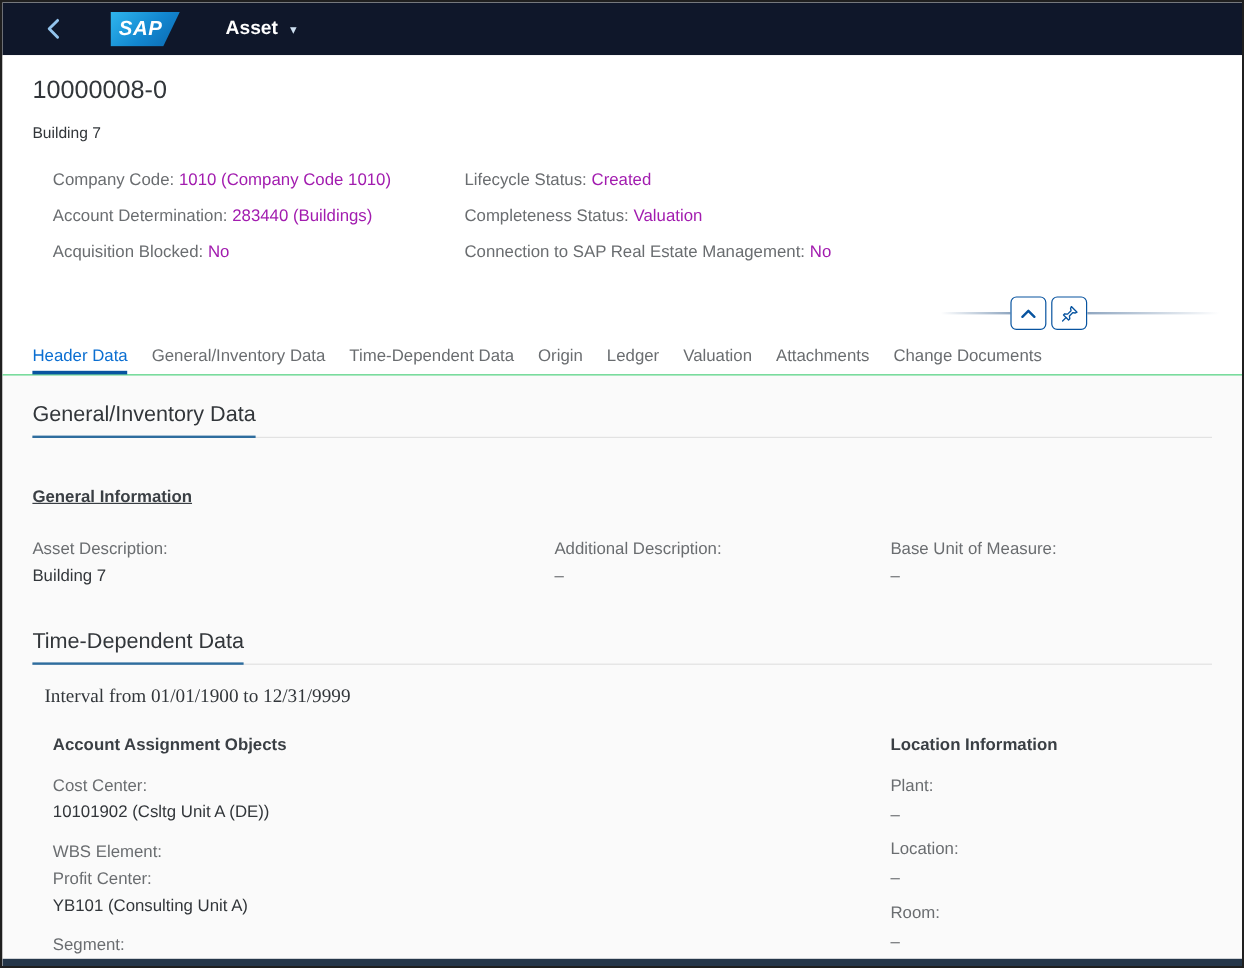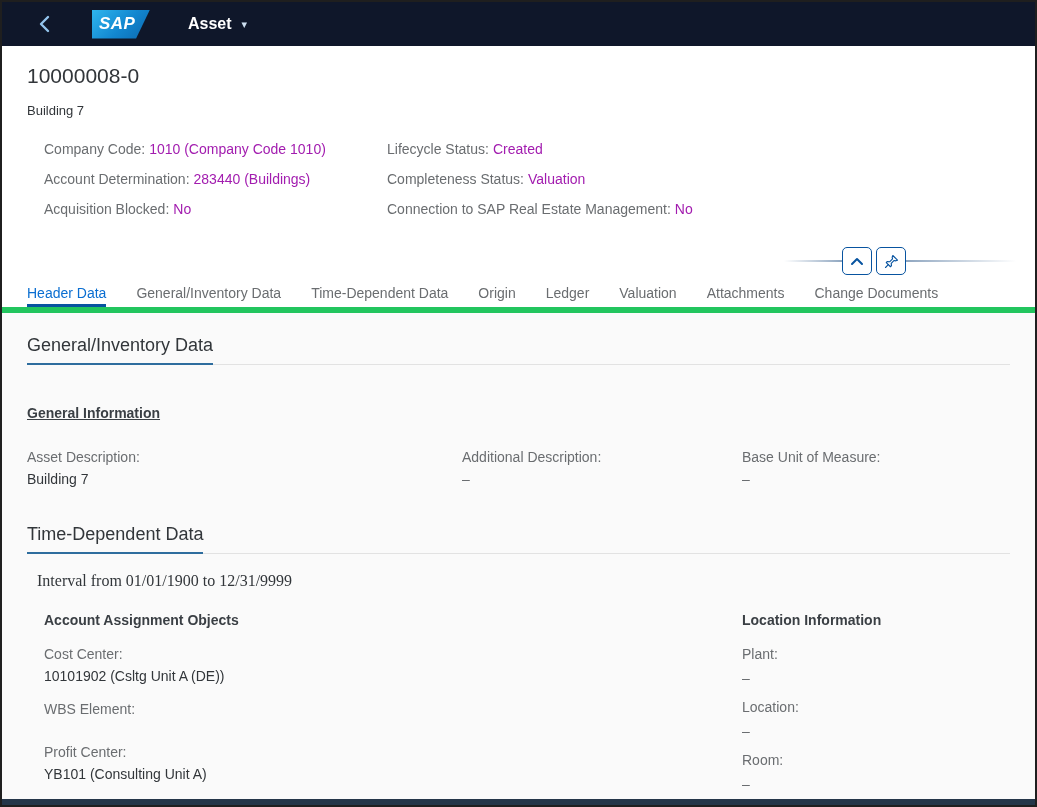--- a/index.html
+++ b/index.html
@@ -56,22 +56,22 @@
   .hdr-btn {
     width: 30px; height: 28px; background: #fff;
     border: 1px solid #0854a0; border-radius: 5px;
     display: flex; align-items: center; justify-content: center;
     cursor: pointer;
   }
   .hdr-btn + .hdr-btn { margin-left: 4px; }
 
   
   .tab-bar {
-    background: #ffffff; border-bottom: 6px solid #22c55e;
-    display: flex; gap: 30px; padding: 0 25px; height: 33px;
+    background: #ffffff; border-bottom: 1px solid #22c55e;
+    display: flex; gap: 20px; padding: 0 25px; height: 33px;
   }
   .tab {
     font-size: 14px; color: #6a6d70; display: flex; align-items: center;
     cursor: pointer; border-bottom: 3px solid transparent; padding-top: 2px;
     white-space: nowrap;
   }
   .tab.active { color: #0a6ed1; border-bottom-color: #0854a0; }
 
   
   .content { background: #fafafa; padding: 22px 25px 0 25px; }
@@ -91,21 +91,21 @@
 
   .gen-section { margin-top: 4px; }
   .gen-group-title { margin-top: 40px; text-decoration: underline; }
 
   .td-section-row { margin-top: 34px; }
   .interval-title { font-size: 16px; color: #32363a; margin: 18px 0 0 10px; font-family: Liberation Serif, serif; }
 
   .td-columns { display: grid; grid-template-columns: 698px auto; margin: 22px 0 0 17px; }
   .td-col .group-title { margin-bottom: 16px; }
   .td-field { margin-bottom: 12px; }
-  .td-field.spacer-after { margin-bottom: 22px; }
+  .td-field.spacer-after { margin-bottom: 2px; }
   .loc-field { margin-bottom: 6px; }
   .loc-field .field-value { line-height: 26px; }
 
   
   .bottom-strip { position: absolute; left: 0; right: 0; bottom: 0; height: 6px; background: #253649; }
 
   svg { display: block; }
 </style>
 </head>
 <body>

